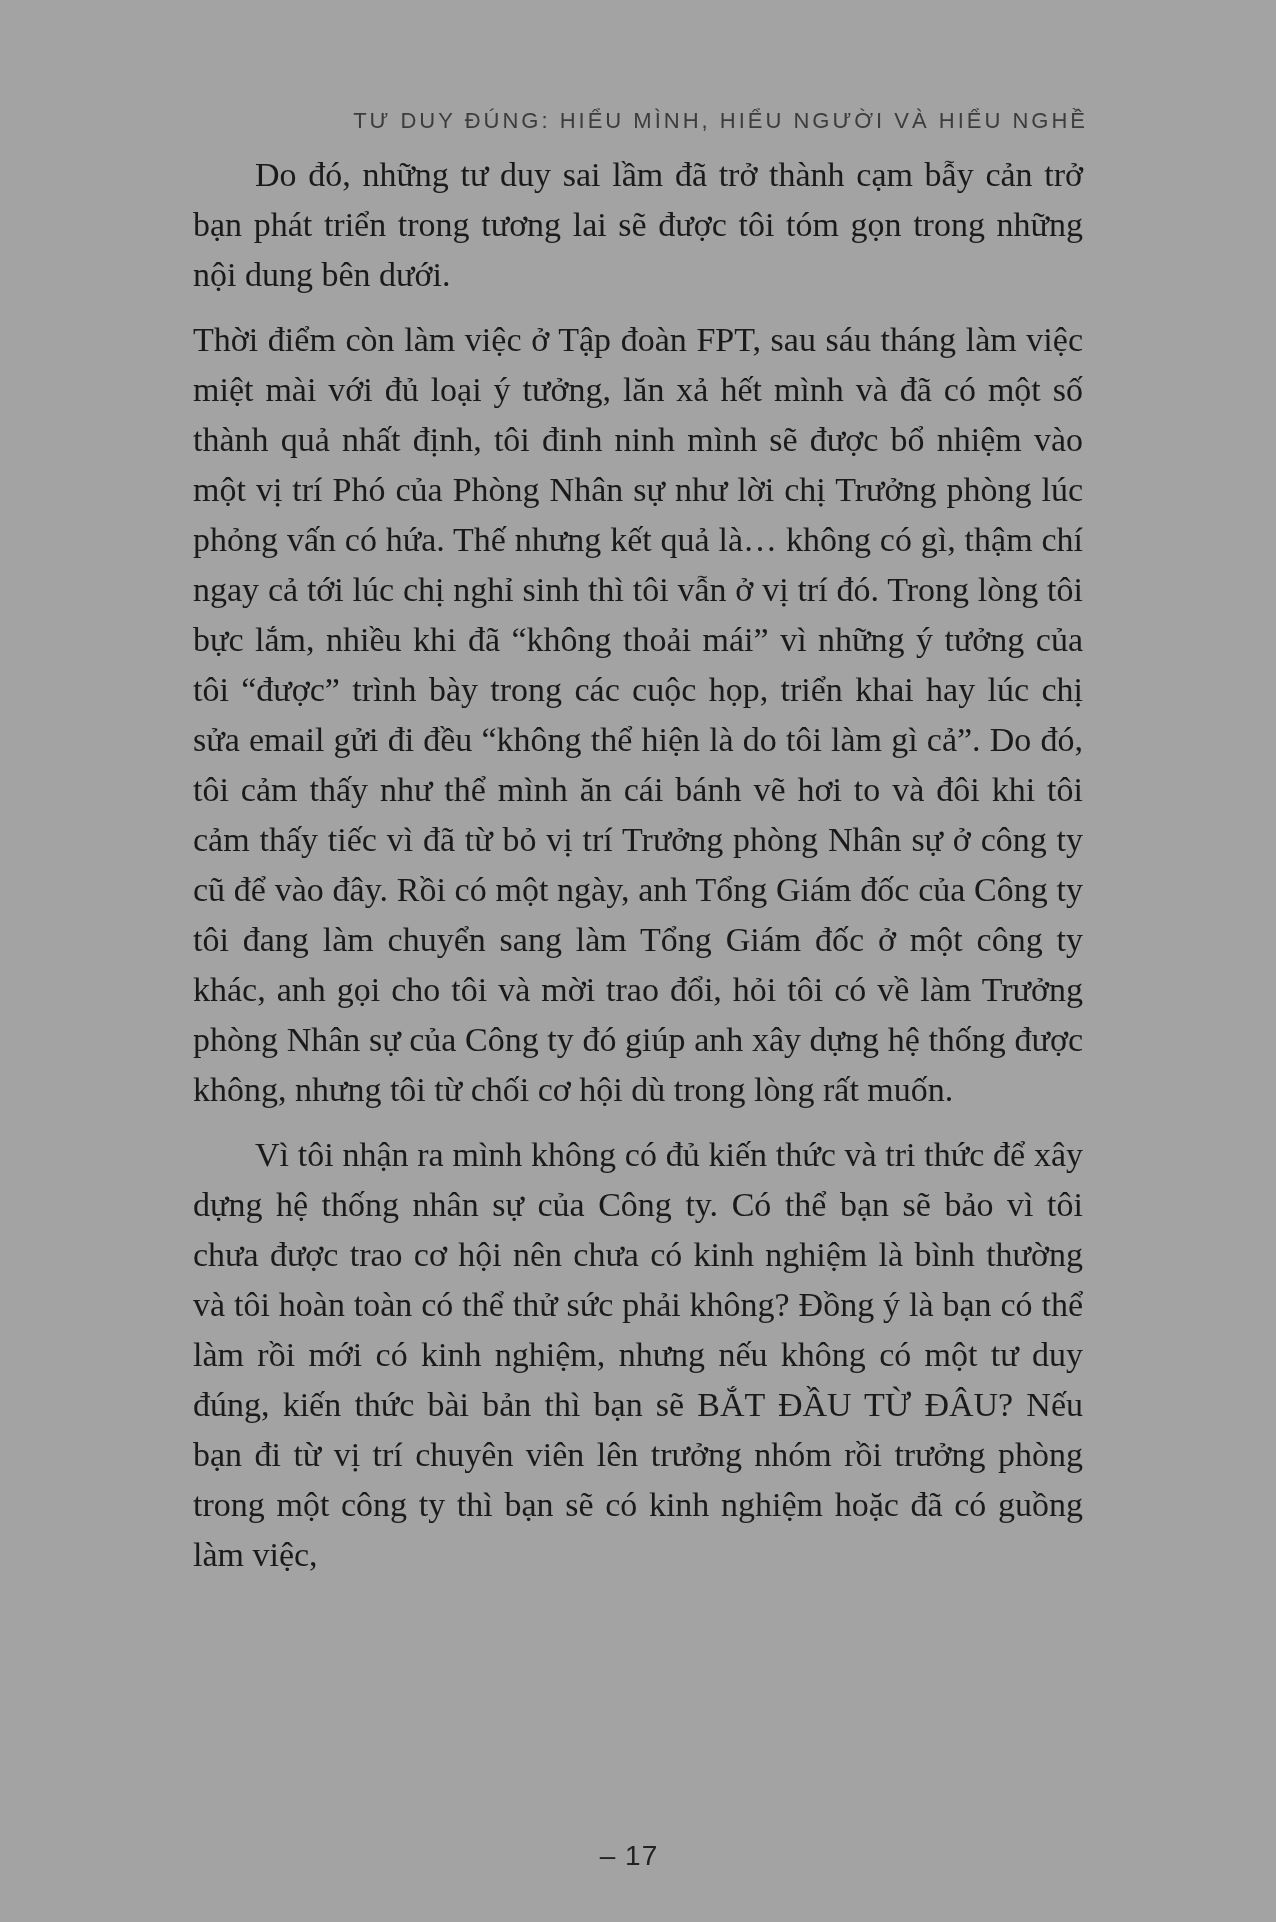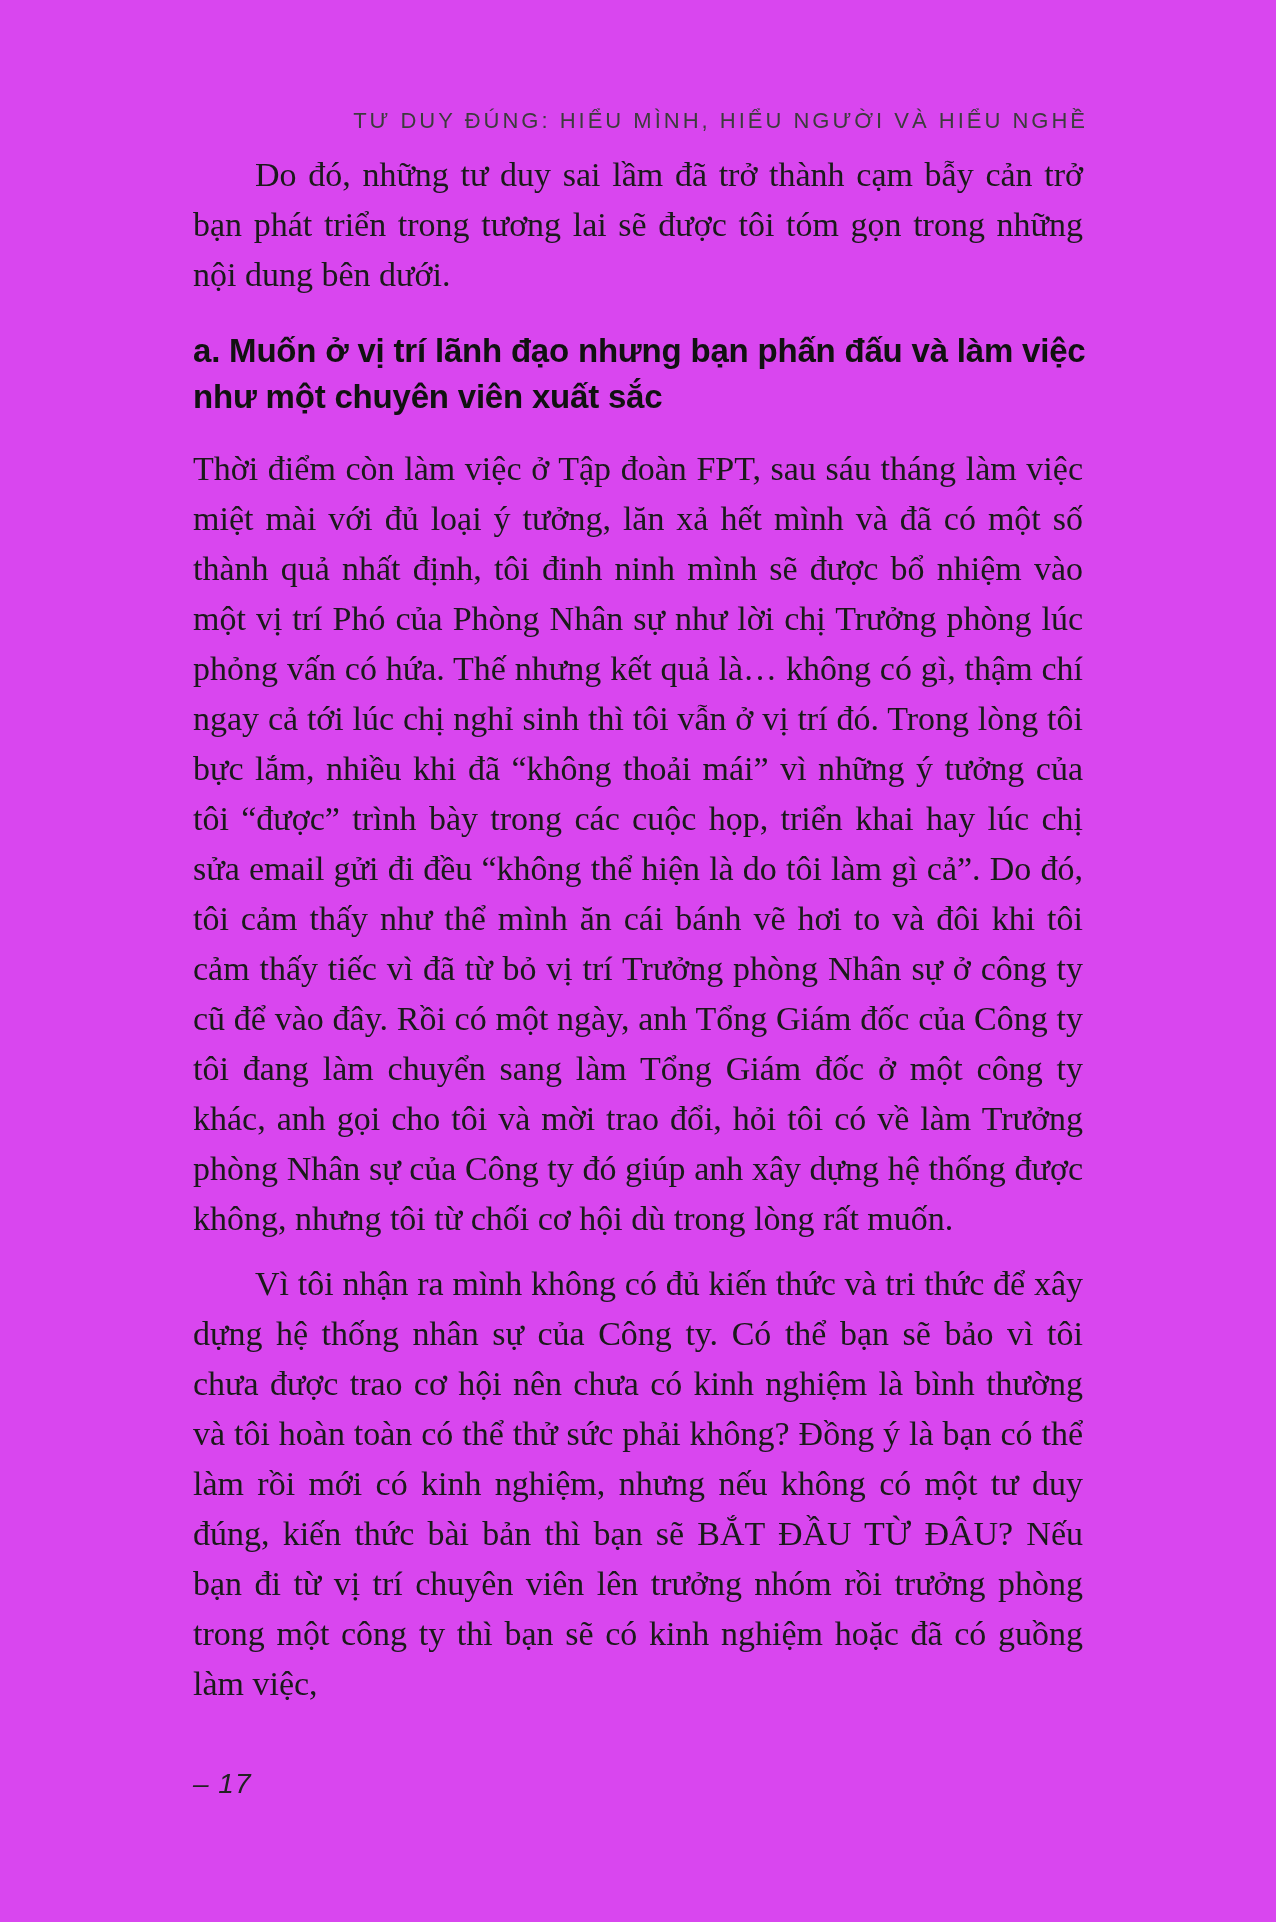--- a/index.html
+++ b/index.html
@@ -4,21 +4,21 @@
 <style>
   html, body {
     margin: 0;
     padding: 0;
     background: #ffffff;
   }
   .page {
     position: relative;
     width: 1276px;
     height: 1922px;
-    background: #d946ef;
+    background: #a3a3a3;
     overflow: hidden;
   }
   .running-header {
     position: absolute;
     top: 108px;
     left: 193px;
     width: 895px;
     text-align: right;
     font-family: "Liberation Sans", sans-serif;
     font-size: 22px;
@@ -49,25 +49,24 @@
     font-weight: 700;
     font-size: 33px;
     line-height: 46px;
     letter-spacing: -0.2px;
     color: #111111;
     margin: 28px 0 24px 0;
     text-align: left;
   }
   .page-footer {
     position: absolute;
-    top: 1768px;
+    top: 1840px;
     left: 193px;
     width: 872px;
-    text-align: left;
-    font-style: italic;
+    text-align: center;
   }
   .page-number {
     font-family: "Liberation Sans", sans-serif;
     font-size: 28px;
     color: #222222;
     letter-spacing: 1px;
   }
 </style>
 </head>
 <body>
@@ -75,21 +74,20 @@
 <div class="page">
 
   <header class="running-header">
     <span>TƯ DUY ĐÚNG: HIỂU MÌNH, HIỂU NGƯỜI VÀ HIỂU NGHỀ</span>
   </header>
 
   <main class="content">
 
     <p class="para indent">Do đó, những tư duy sai lầm đã trở thành cạm bẫy cản trở bạn phát triển trong tương lai sẽ được tôi tóm gọn trong những nội dung bên dưới.</p>
 
-    <h2 class="section-heading">a. Muốn ở vị trí lãnh đạo nhưng bạn phấn đấu và làm việc như một chuyên viên xuất sắc</h2>
 
     <p class="para">Thời điểm còn làm việc ở Tập đoàn FPT, sau sáu tháng làm việc miệt mài với đủ loại ý tưởng, lăn xả hết mình và đã có một số thành quả nhất định, tôi đinh ninh mình sẽ được bổ nhiệm vào một vị trí Phó của Phòng Nhân sự như lời chị Trưởng phòng lúc phỏng vấn có hứa. Thế nhưng kết quả là… không có gì, thậm chí ngay cả tới lúc chị nghỉ sinh thì tôi vẫn ở vị trí đó. Trong lòng tôi bực lắm, nhiều khi đã “không thoải mái” vì những ý tưởng của tôi “được” trình bày trong các cuộc họp, triển khai hay lúc chị sửa email gửi đi đều “không thể hiện là do tôi làm gì cả”. Do đó, tôi cảm thấy như thể mình ăn cái bánh vẽ hơi to và đôi khi tôi cảm thấy tiếc vì đã từ bỏ vị trí Trưởng phòng Nhân sự ở công ty cũ để vào đây. Rồi có một ngày, anh Tổng Giám đốc của Công ty tôi đang làm chuyển sang làm Tổng Giám đốc ở một công ty khác, anh gọi cho tôi và mời trao đổi, hỏi tôi có về làm Trưởng phòng Nhân sự của Công ty đó giúp anh xây dựng hệ thống được không, nhưng tôi từ chối cơ hội dù trong lòng rất muốn.</p>
 
 
     <p class="para indent">Vì tôi nhận ra mình không có đủ kiến thức và tri thức để xây dựng hệ thống nhân sự của Công ty. Có thể bạn sẽ bảo vì tôi chưa được trao cơ hội nên chưa có kinh nghiệm là bình thường và tôi hoàn toàn có thể thử sức phải không? Đồng ý là bạn có thể làm rồi mới có kinh nghiệm, nhưng nếu không có một tư duy đúng, kiến thức bài bản thì bạn sẽ BẮT ĐẦU TỪ ĐÂU? Nếu bạn đi từ vị trí chuyên viên lên trưởng nhóm rồi trưởng phòng trong một công ty thì bạn sẽ có kinh nghiệm hoặc đã có guồng làm việc,</p>
 
   </main>
 
   <footer class="page-footer">
     <span class="page-number">– 17</span>

